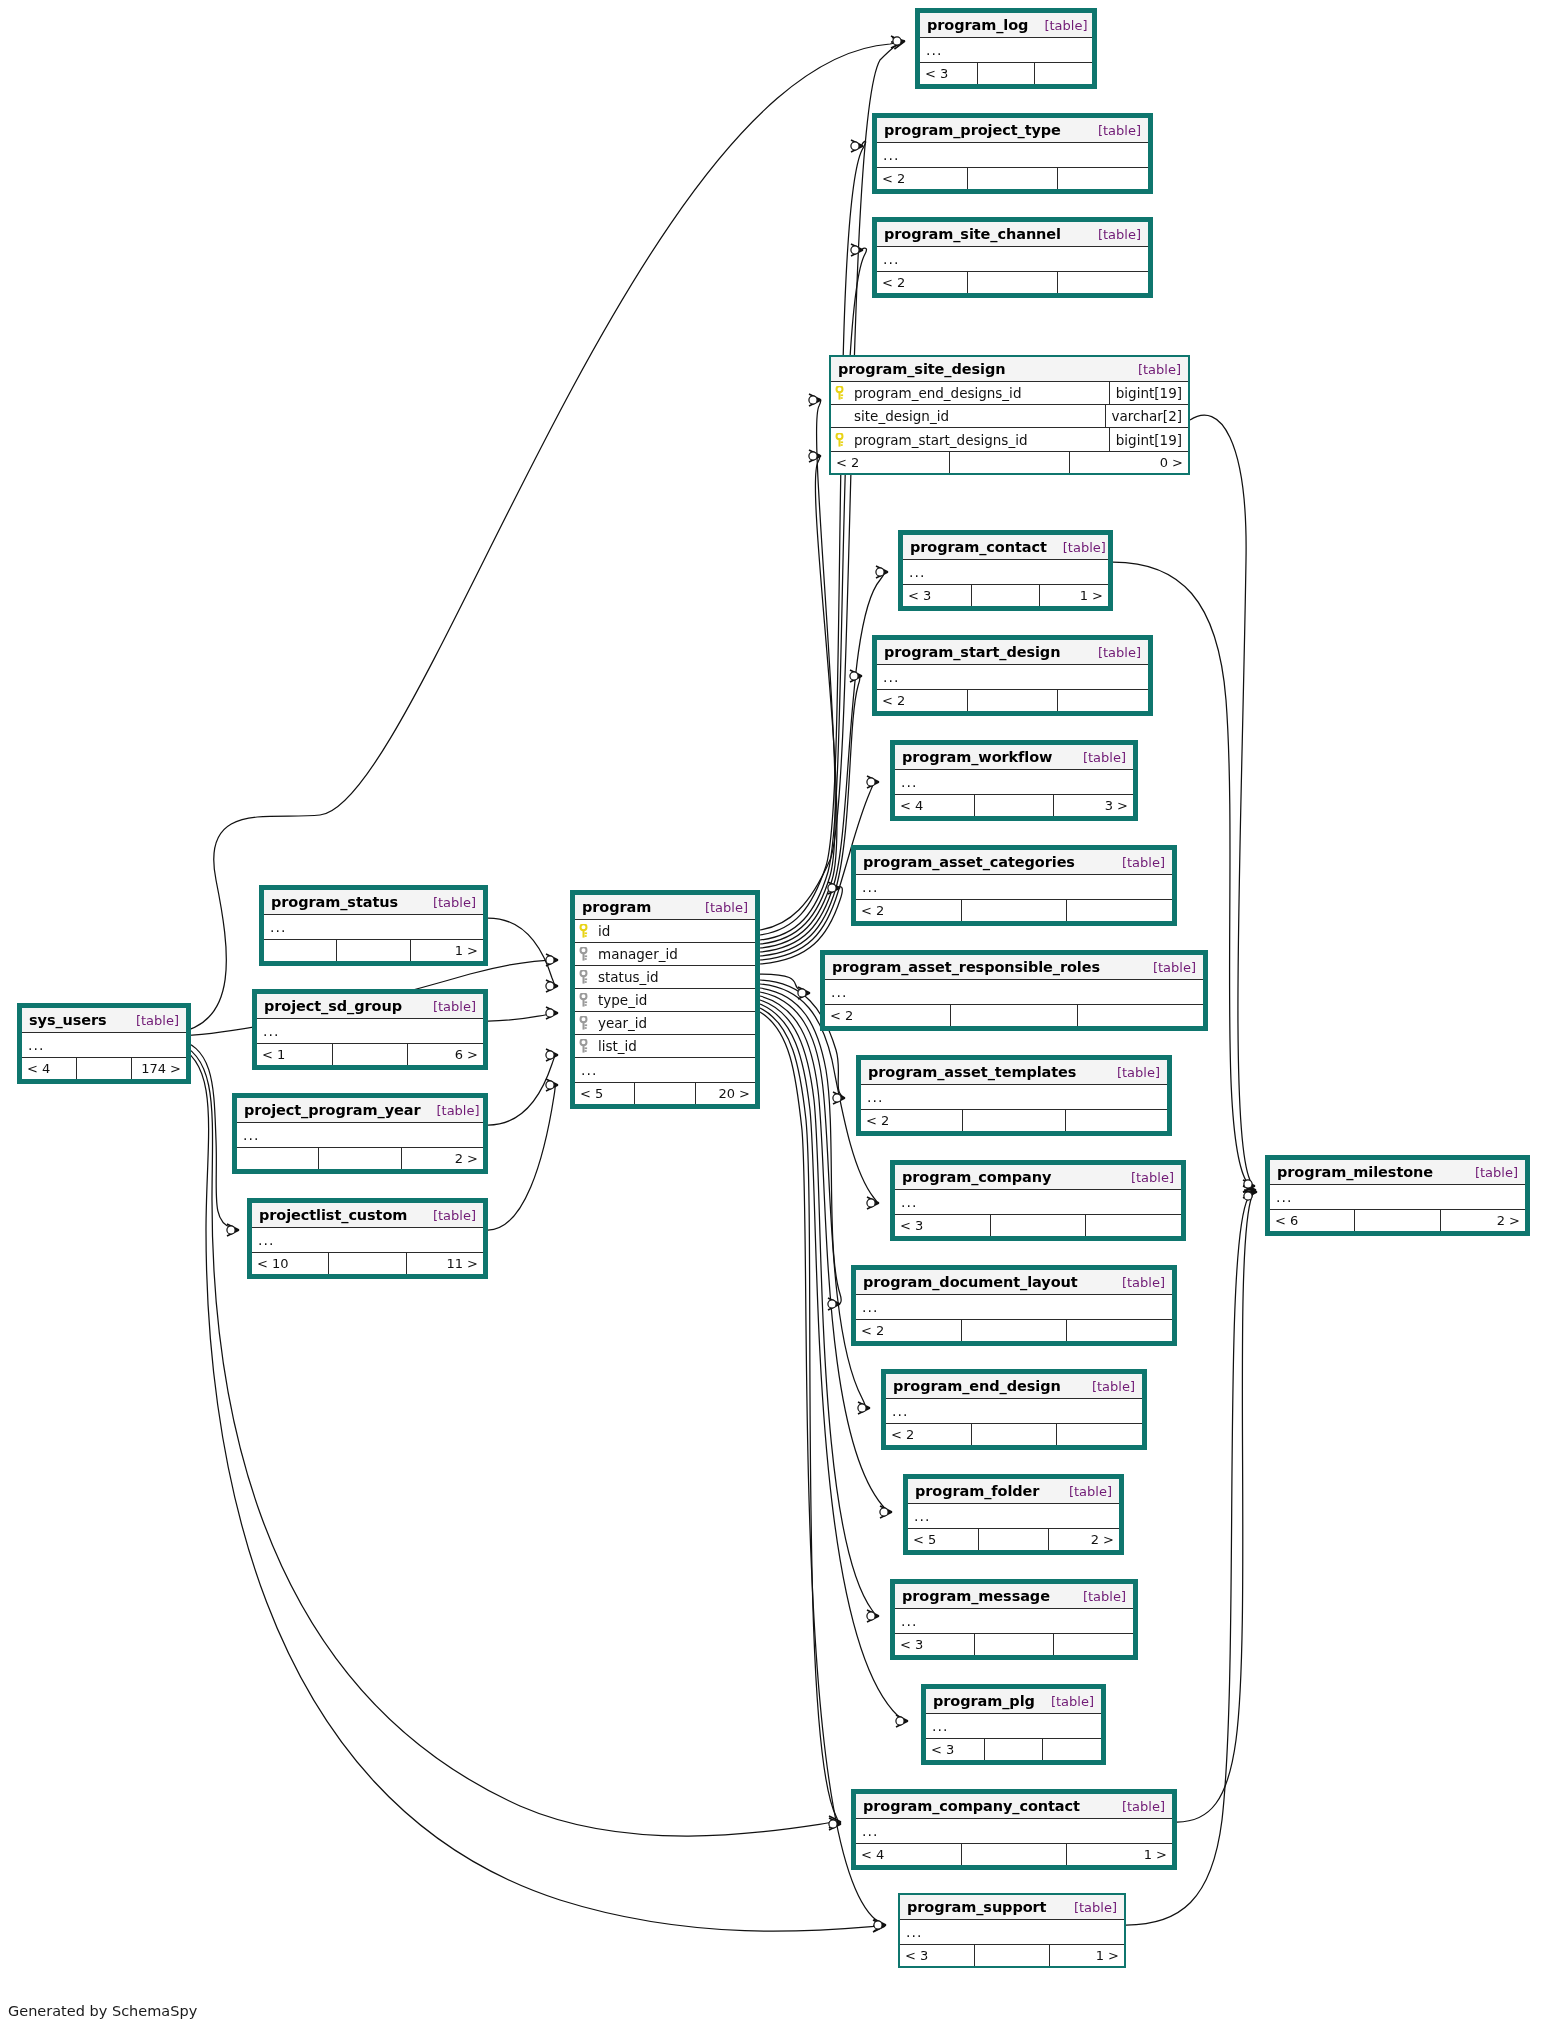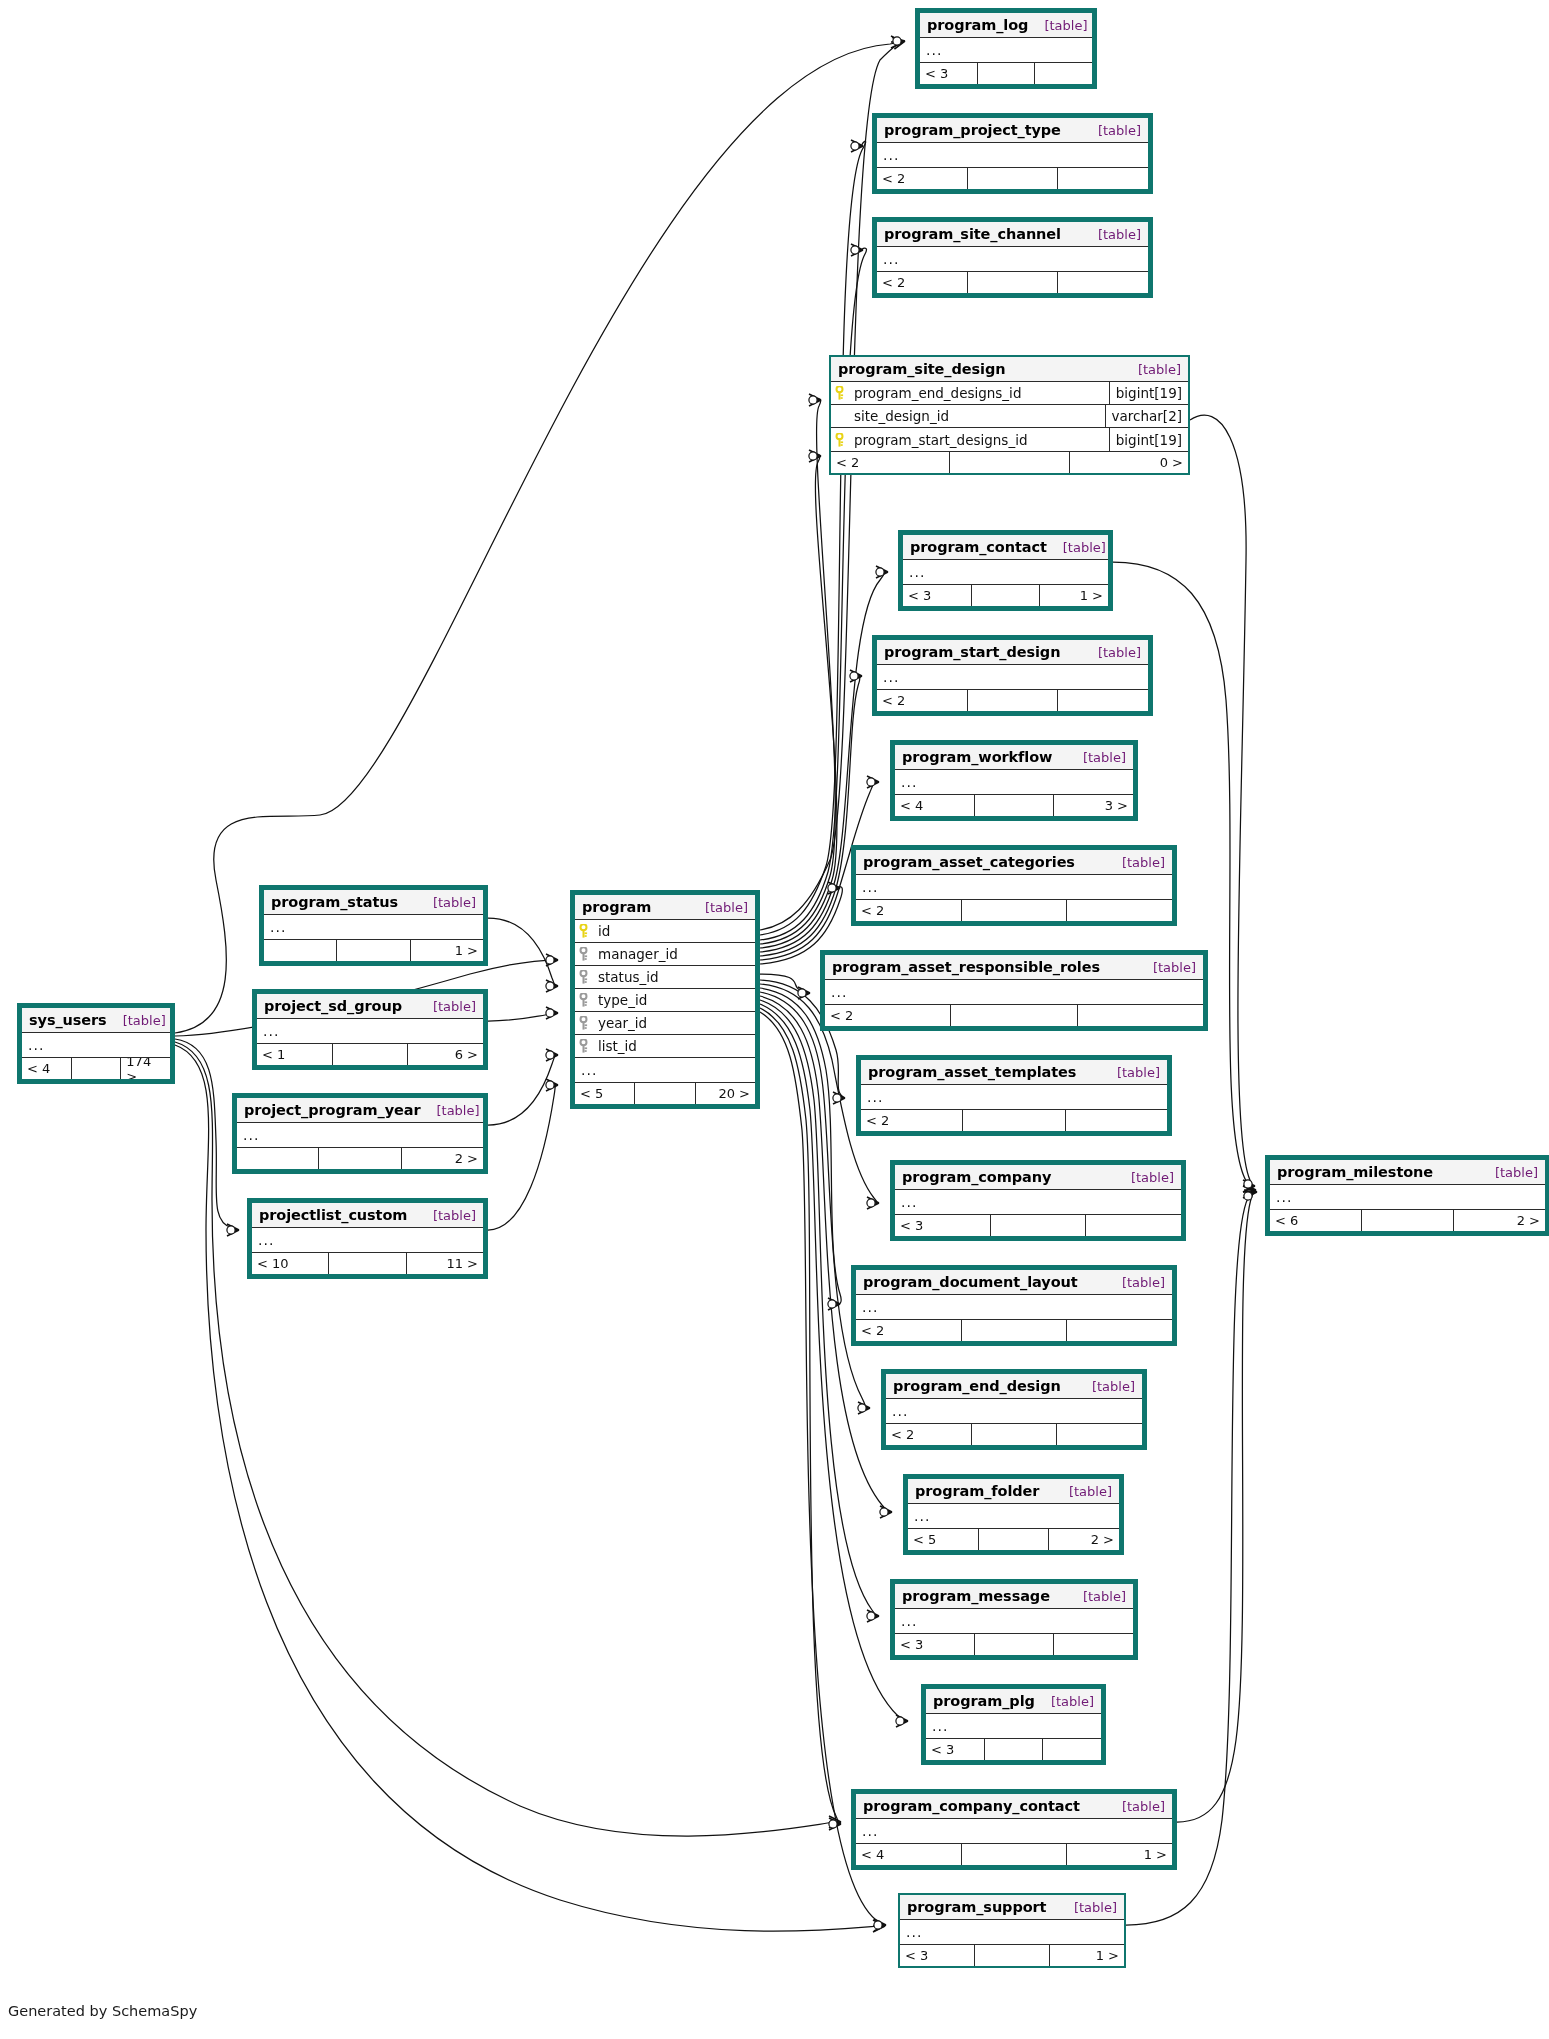--- a/index.html
+++ b/index.html
@@ -611,35 +611,35 @@
         </div>
         <div class="nbody">
           <div class="ellipsis">...</div>
         </div>
         <div class="nfoot">
           <span class="fcell left">&lt; 10</span>
           <span class="fcell mid"></span>
           <span class="fcell">11 &gt;</span>
         </div>
       </div>
-      <div class="node" style="left: 17px; top: 1003px; width: 158px;">
+      <div class="node" style="left: 17px; top: 1003px; width: 174px;">
         <div class="nhead">
           <span class="nname">sys_users</span>
           <span class="ntag">[table]</span>
         </div>
         <div class="nbody">
           <div class="ellipsis">...</div>
         </div>
         <div class="nfoot">
           <span class="fcell left">&lt; 4</span>
           <span class="fcell mid"></span>
           <span class="fcell">174 &gt;</span>
         </div>
       </div>
-      <div class="node" style="left: 1265px; top: 1155px; width: 285px;">
+      <div class="node" style="left: 1265px; top: 1155px; width: 265px;">
         <div class="nhead">
           <span class="nname">program_milestone</span>
           <span class="ntag">[table]</span>
         </div>
         <div class="nbody">
           <div class="ellipsis">...</div>
         </div>
         <div class="nfoot">
           <span class="fcell left">&lt; 6</span>
           <span class="fcell mid"></span>

